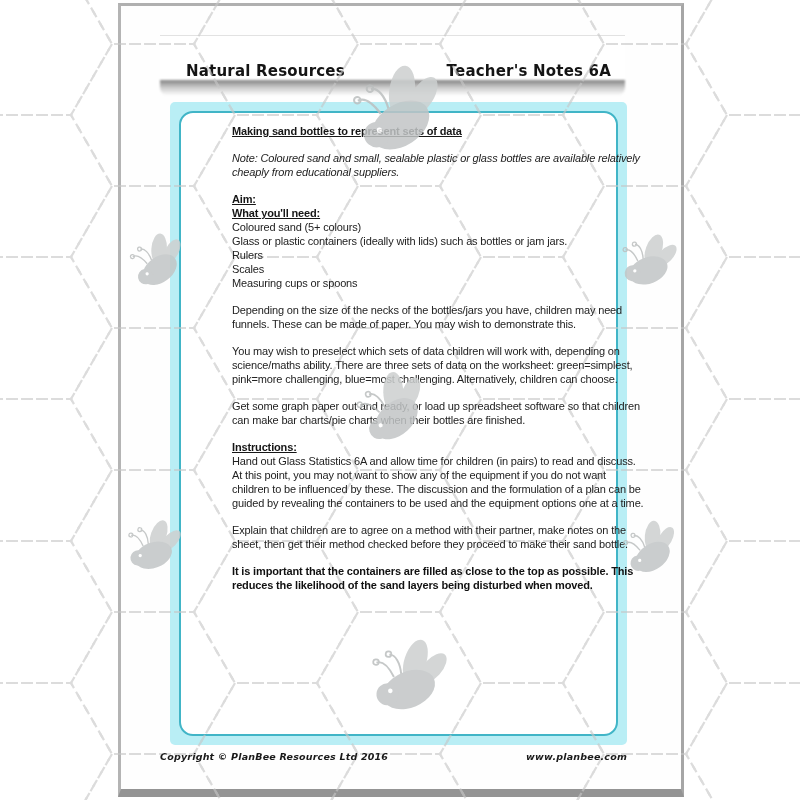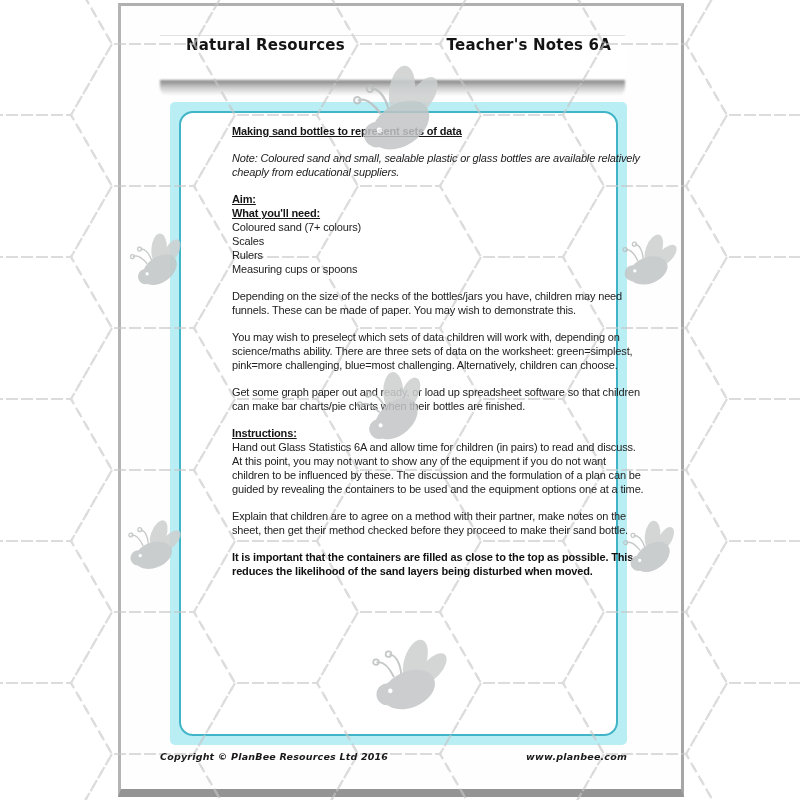--- a/index.html
+++ b/index.html
@@ -12,21 +12,21 @@
     position:absolute;left:118px;top:3px;width:560px;height:783px;
     background:#fefefe;
     border-top:3px solid #b0b0b0;border-left:3px solid #b4b4b4;
     border-right:3px solid #a6a6a6;border-bottom:8px solid #949494;
     z-index:1;
   }
   
   .header-band{
     position:absolute;left:160px;top:36px;width:465px;height:44px;
     background:#ffffff;box-shadow:0 -1px 0 #e2e2e2;z-index:1;
-    display:flex;align-items:flex-start;justify-content:space-between;
+    display:flex;align-items:flex-end;justify-content:space-between;
     padding:0 14px 0 26px;box-sizing:border-box;
   }
   .header-band .htext{
     font-family:"DejaVu Sans",sans-serif;font-weight:bold;font-size:15px;
     letter-spacing:.2px;color:#141414;white-space:nowrap;
   }
   .band-shadow{
     position:absolute;left:160px;top:80px;width:465px;height:17px;
     background:linear-gradient(180deg,rgba(45,45,45,.58) 0%,rgba(90,90,90,.30) 45%,rgba(120,120,120,0) 92%);
     border-radius:0 0 10px 10px;filter:blur(1px);z-index:1;
@@ -163,23 +163,24 @@
   <div class="content">
     <div class="doc-title">Making sand bottles to represent sets of data</div>
     <div class="note">Note: Coloured sand and small, sealable plastic or glass bottles are available relatively cheaply from educational suppliers.</div>
 
     <div>
       <span class="sec-heading">Aim:</span>
     </div>
 
     <div>
       <span class="sec-heading">What you'll need:</span>
-      <div class="line">Coloured sand (7+ colours)</div>
+      <div class="line">Coloured sand (5+ colours)</div>
+      <div class="line">Glass or plastic containers (ideally with lids) such as bottles or jam jars.</div>
+      <div class="line">Rulers</div>
       <div class="line">Scales</div>
-      <div class="line">Rulers</div>
       <div class="line">Measuring cups or spoons</div>
       <div class="spacer"></div>
     </div>
 
     <div>
       <div class="para">Depending on the size of the necks of the bottles/jars you have, children may need funnels. These can be made of paper. You may wish to demonstrate this.</div>
       <div class="para">You may wish to preselect which sets of data children will work with, depending on science/maths ability. There are three sets of data on the worksheet: green=simplest, pink=more challenging, blue=most challenging. Alternatively, children can choose.</div>
       <div class="para">Get some graph paper out and ready, or load up spreadsheet software so that children can make bar charts/pie charts when their bottles are finished.</div>
     </div>
 

